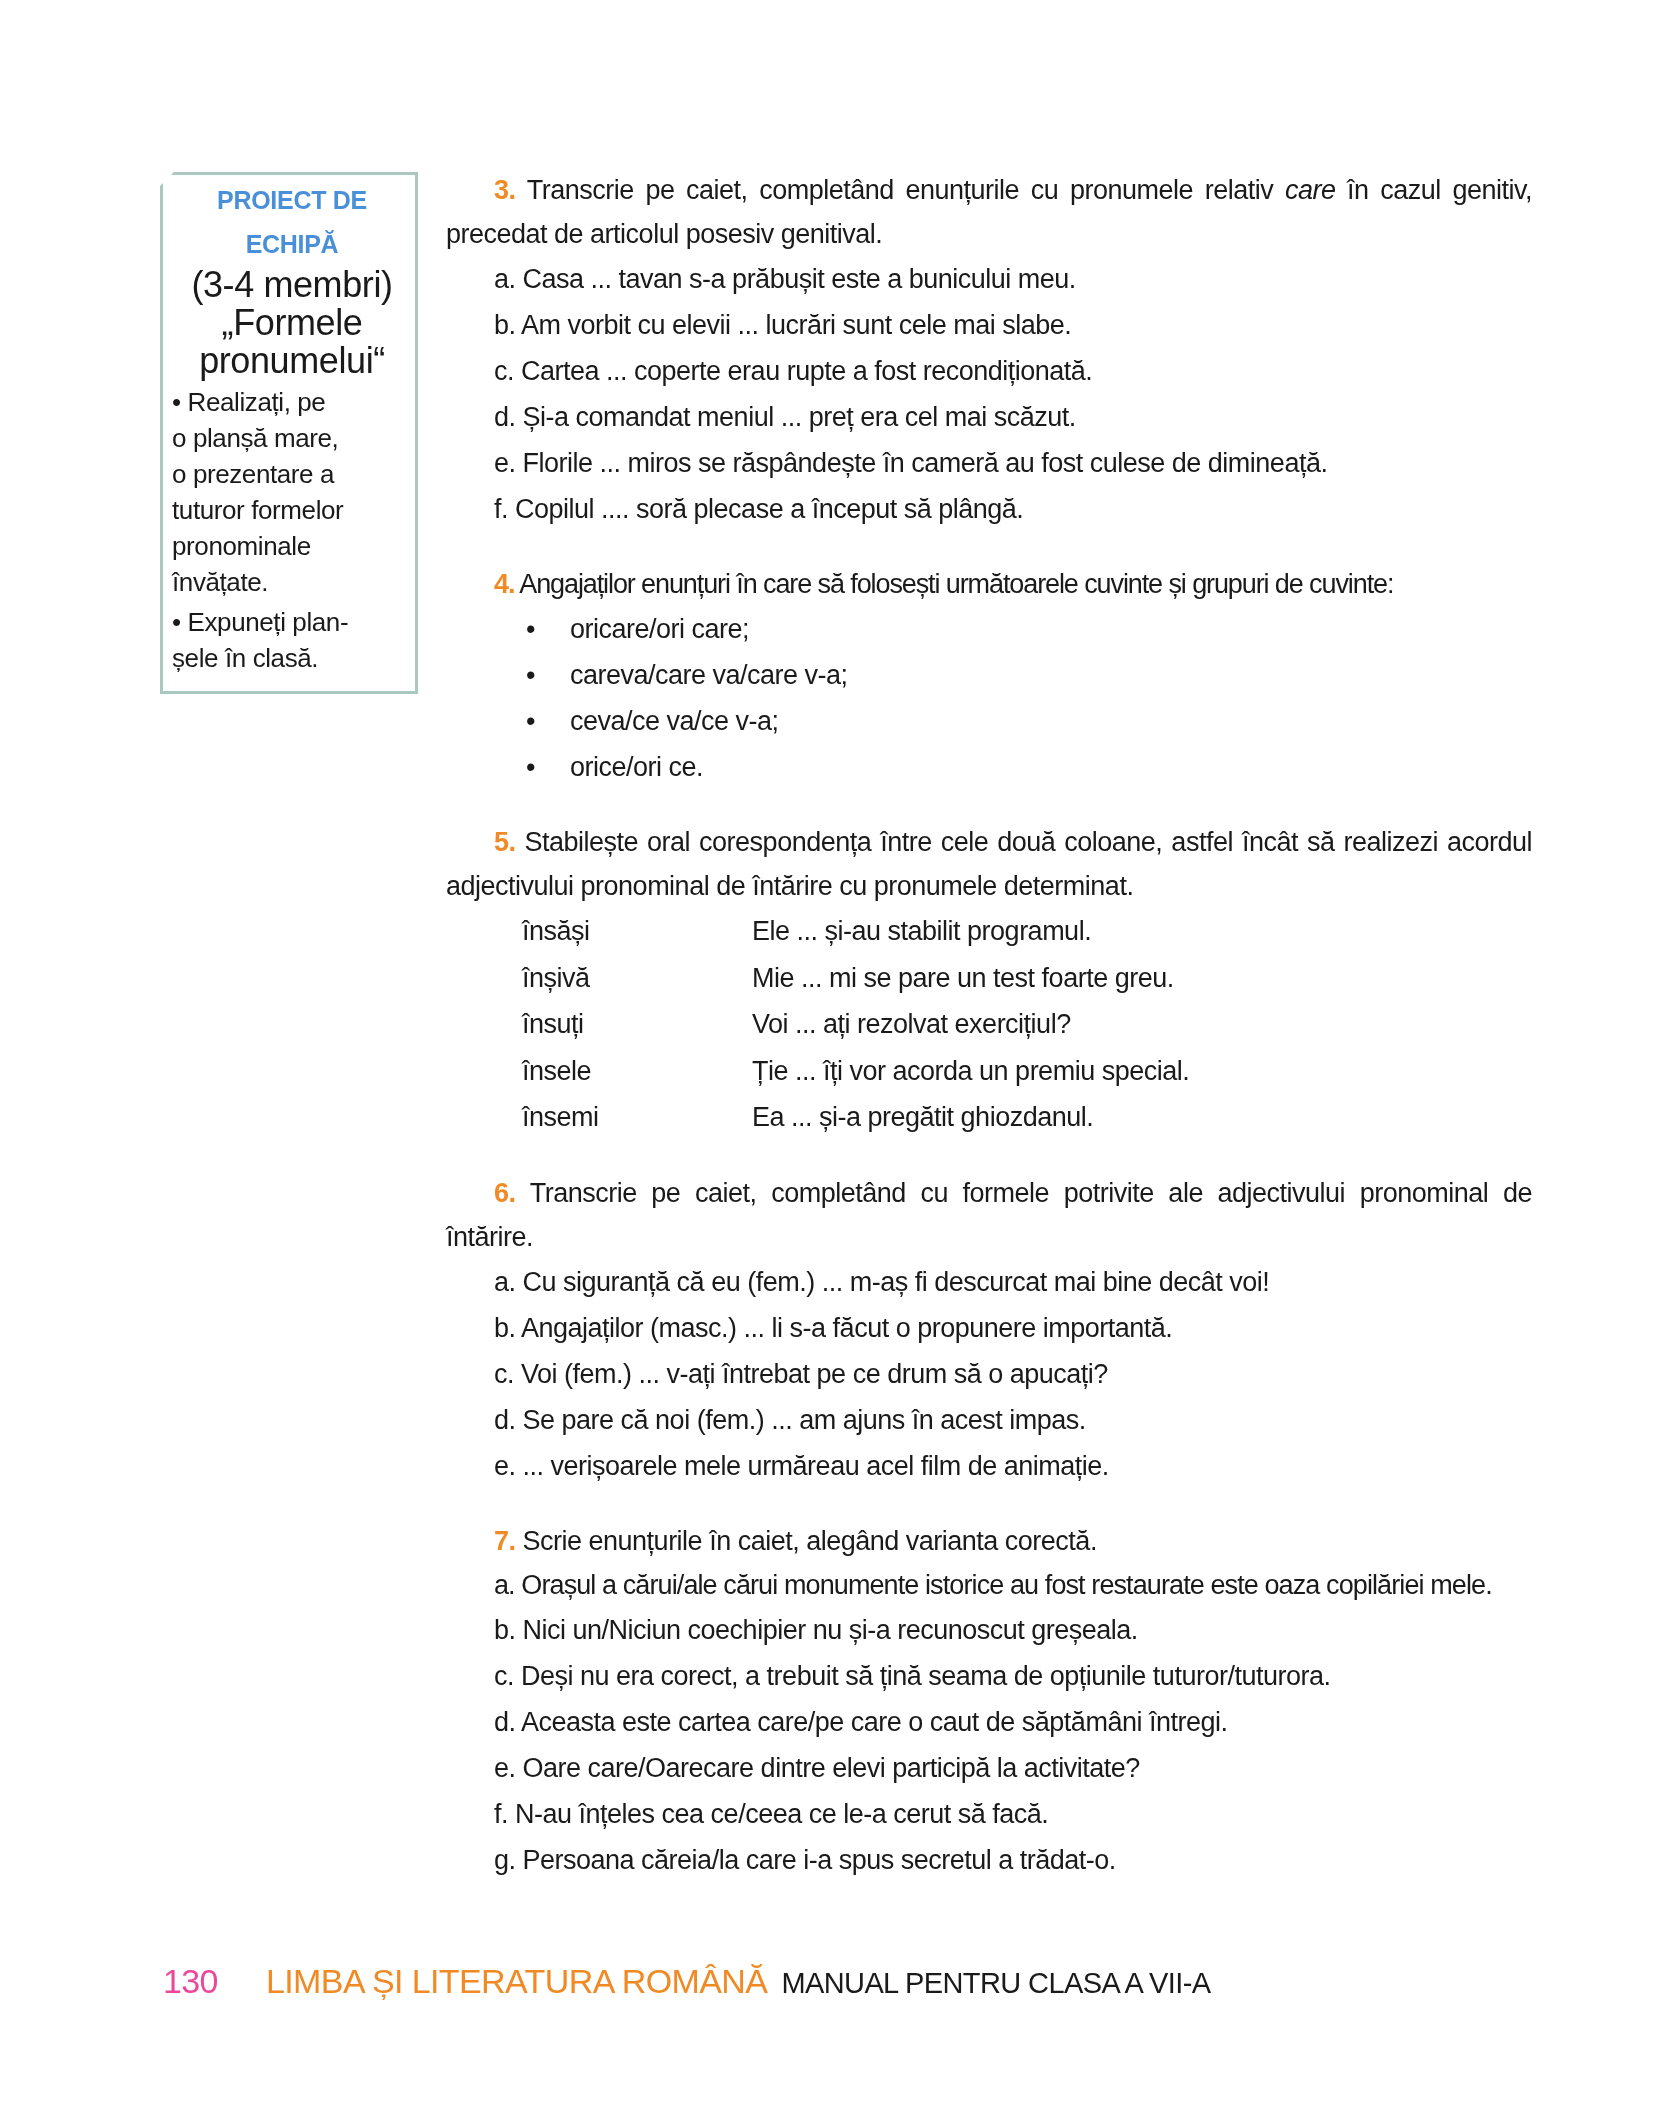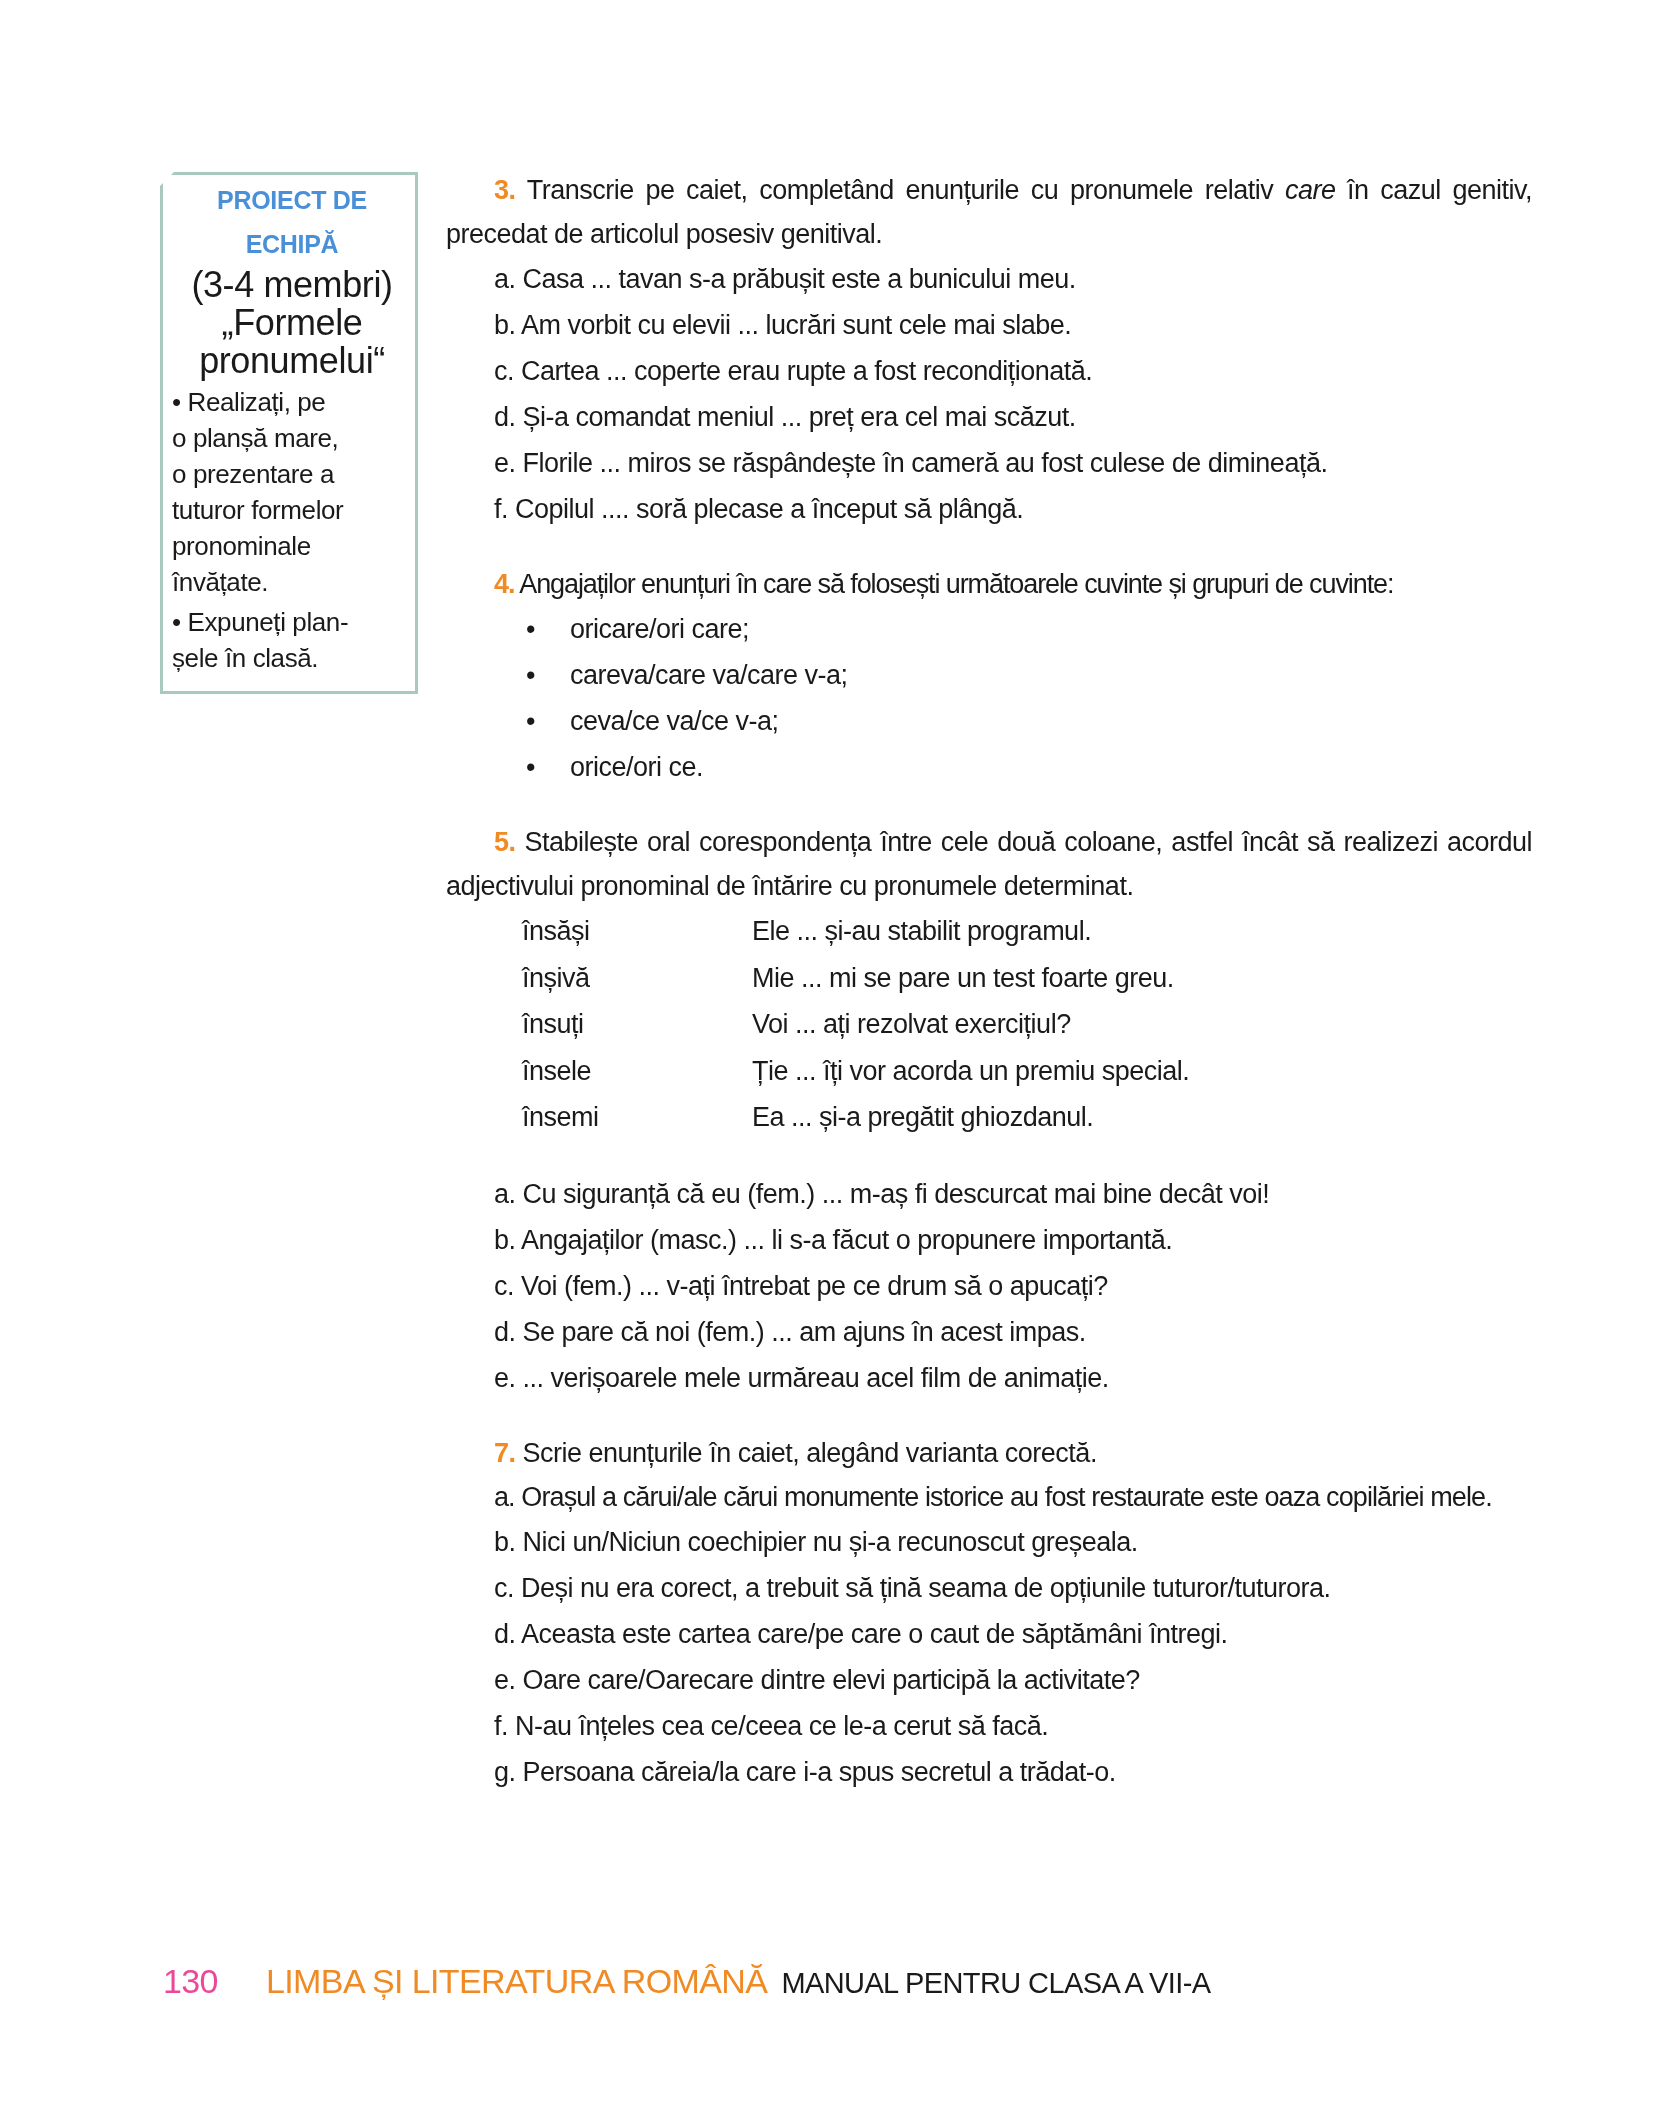--- a/index.html
+++ b/index.html
@@ -98,20 +98,21 @@
         </div>
       <div class="row">
           <span class="c1">însemi</span>
           <span>Ea ... și-a pregătit ghiozdanul.</span>
         </div>
     </div>
   </div>
   <div class="gap"></div>
 
   <div class="ex">
+    <div class="q"><span class="num">6.</span><span> Transcrie pe caiet, completând cu formele potrivite ale adjectivului pronominal de întărire.</span></div>
     <div class="item">a. Cu siguranță că eu (fem.) ... m-aș fi descurcat mai bine decât voi!</div>
     <div class="item">b. Angajaților (masc.) ... li s-a făcut o propunere importantă.</div>
     <div class="item">c. Voi (fem.) ... v-ați întrebat pe ce drum să o apucați?</div>
     <div class="item">d. Se pare că noi (fem.) ... am ajuns în acest impas.</div>
     <div class="item">e. ... verișoarele mele urmăreau acel film de animație.</div>
   </div>
   <div class="gap"></div>
 
   <div class="ex">
     <div class="q"><span class="num">7.</span><span> Scrie enunțurile în caiet, alegând varianta corectă.</span></div>

